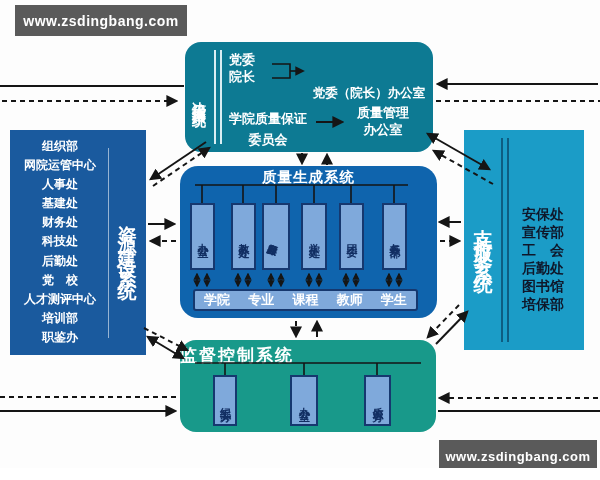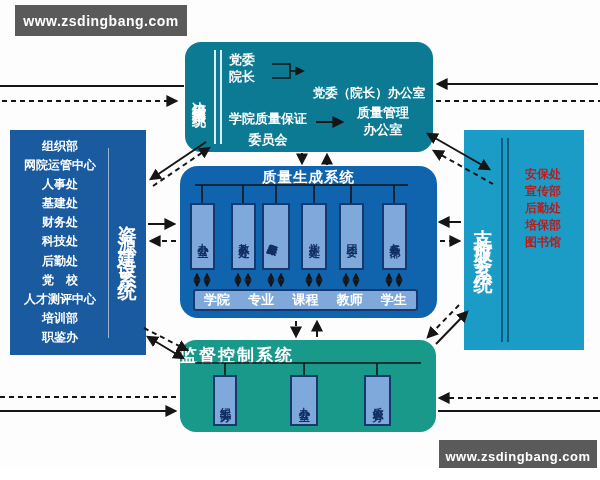--- a/index.html
+++ b/index.html
@@ -26,21 +26,21 @@
   .dsep{position:absolute;width:4px;}
   #decision-sep{left:214px;top:50px;height:94px;border-left:2px solid #d9eef3;border-right:2px solid #d9eef3;}
   #support-sep{left:501px;top:138px;height:204px;border-left:2px solid rgba(8,60,92,.65);border-right:2px solid rgba(8,60,92,.65);}
   #resource-sep{left:108px;top:148px;height:190px;width:0;border-left:1px solid rgba(255,255,255,.55);}
 
   .dtext{position:absolute;color:#fff;font-weight:bold;text-align:center;font-size:13px;line-height:15px;}
 
   #resource-items{left:12px;top:138px;width:96px;height:208px;display:flex;flex-direction:column;
                   justify-content:space-between;text-align:center;color:#fff;font-weight:bold;font-size:12px;}
   #support-items{left:508px;top:166px;width:70px;height:148px;display:flex;flex-direction:column;
-                 justify-content:flex-start;text-align:center;color:#b91c1c;font-weight:bold;font-size:12px;}
+                 justify-content:flex-end;text-align:center;color:#0f172a;font-weight:bold;font-size:14px;}
 
   #quality-title{left:180px;top:168px;width:257px;text-align:center;color:#fff;font-weight:bold;font-size:14.5px;letter-spacing:1px;}
   #supervision-title{left:180px;top:344px;width:256px;text-align:left;color:#fff;font-weight:bold;font-size:17px;letter-spacing:2px;}
 
   .dept{position:absolute;background:var(--inner);border:2px solid var(--inner_border);box-sizing:border-box;
         display:flex;align-items:center;justify-content:center;color:var(--inner_text);font-weight:bold;font-size:11px;}
   .dept span{writing-mode:vertical-rl;text-orientation:upright;letter-spacing:2px;}
   .dept.diag span{font-size:10px;letter-spacing:0;transform:rotate(18deg);}
 
   #elements-bar{left:193px;top:289px;width:225px;height:22px;background:var(--inner);
@@ -105,23 +105,24 @@
     <div>后勤处</div>
     <div>党　校</div>
     <div>人才测评中心</div>
     <div>培训部</div>
     <div>职鉴办</div>
   </div>
 
   <div class="abs" id="support-items">
     <div>安保处</div>
     <div>宣传部</div>
+    <div>工　会</div>
     <div>后勤处</div>
+    <div>图书馆</div>
     <div>培保部</div>
-    <div>图书馆</div>
   </div>
 
   <div class="abs" id="quality-title">质量生成系统</div>
   <div class="dept" style="left:190px;top:203px;width:25px;height:67px;">
       <span>办公室</span>
     </div>
   <div class="dept" style="left:231px;top:203px;width:25px;height:67px;">
       <span>教务处</span>
     </div>
   <div class="dept diag" style="left:262px;top:203px;width:28px;height:67px;">

